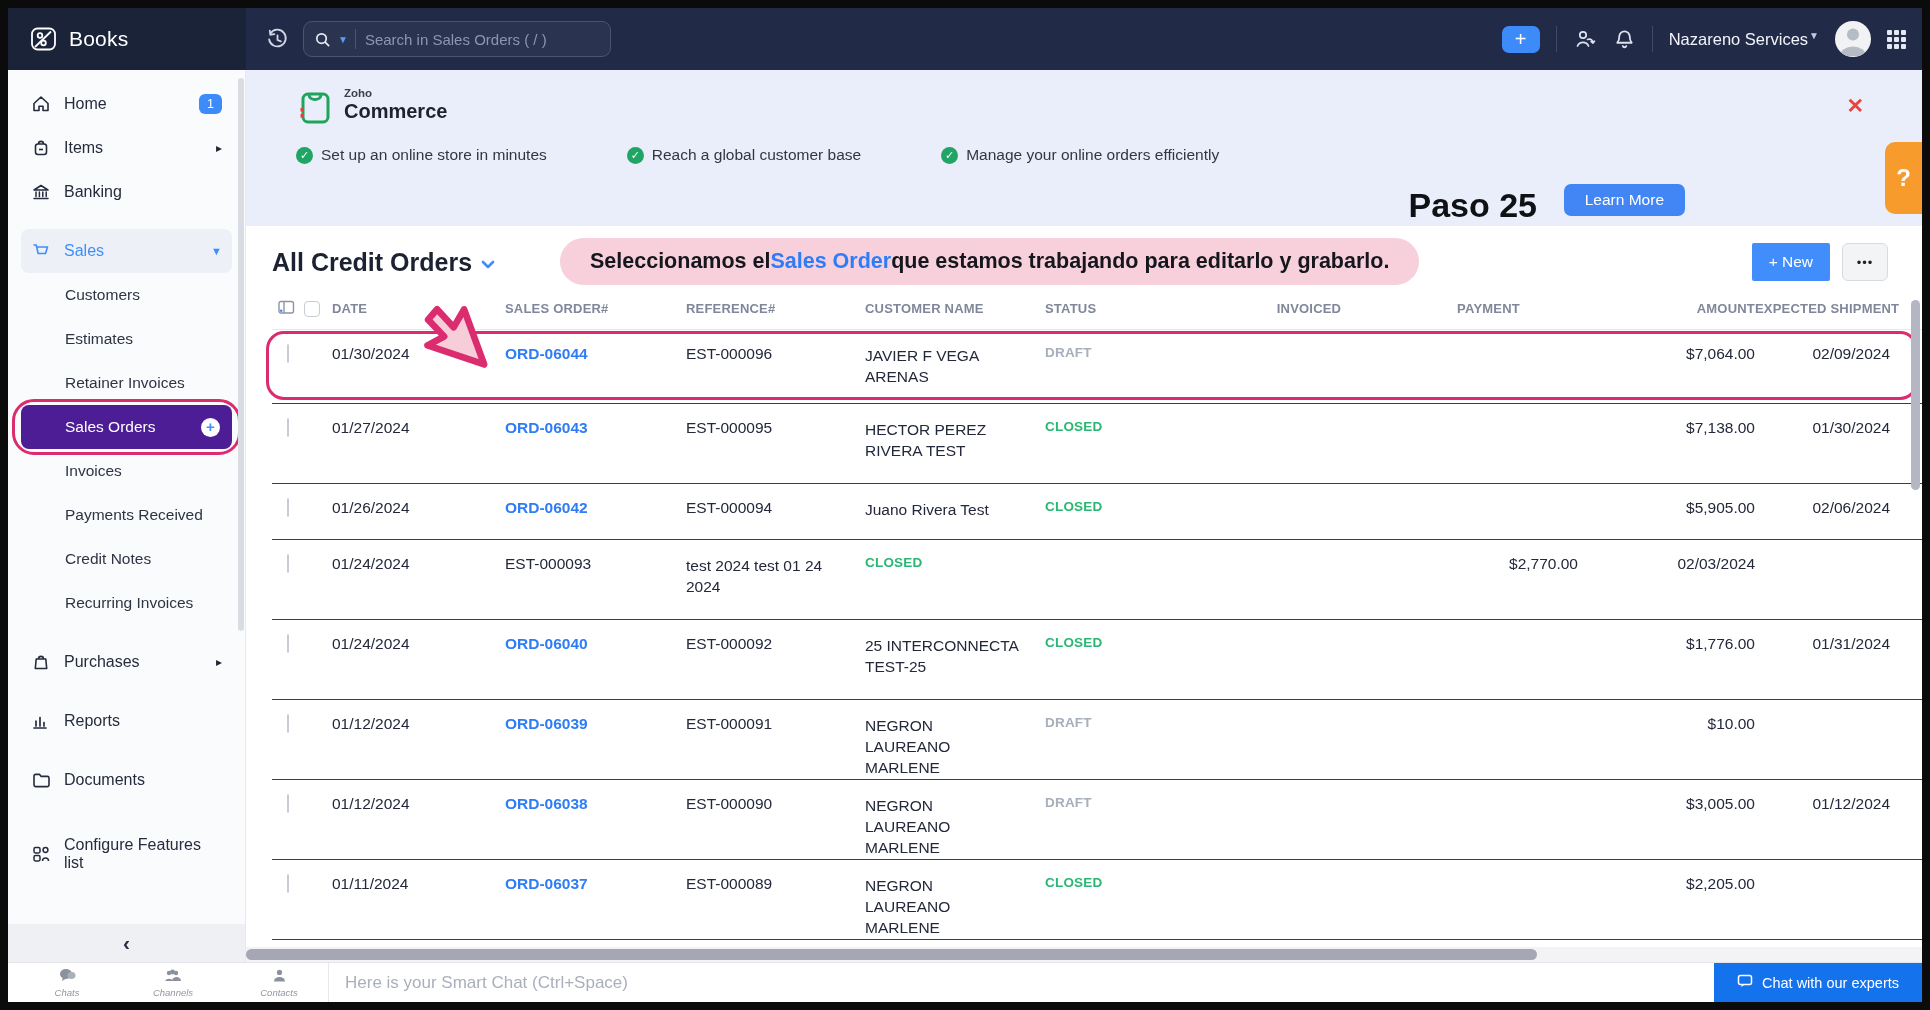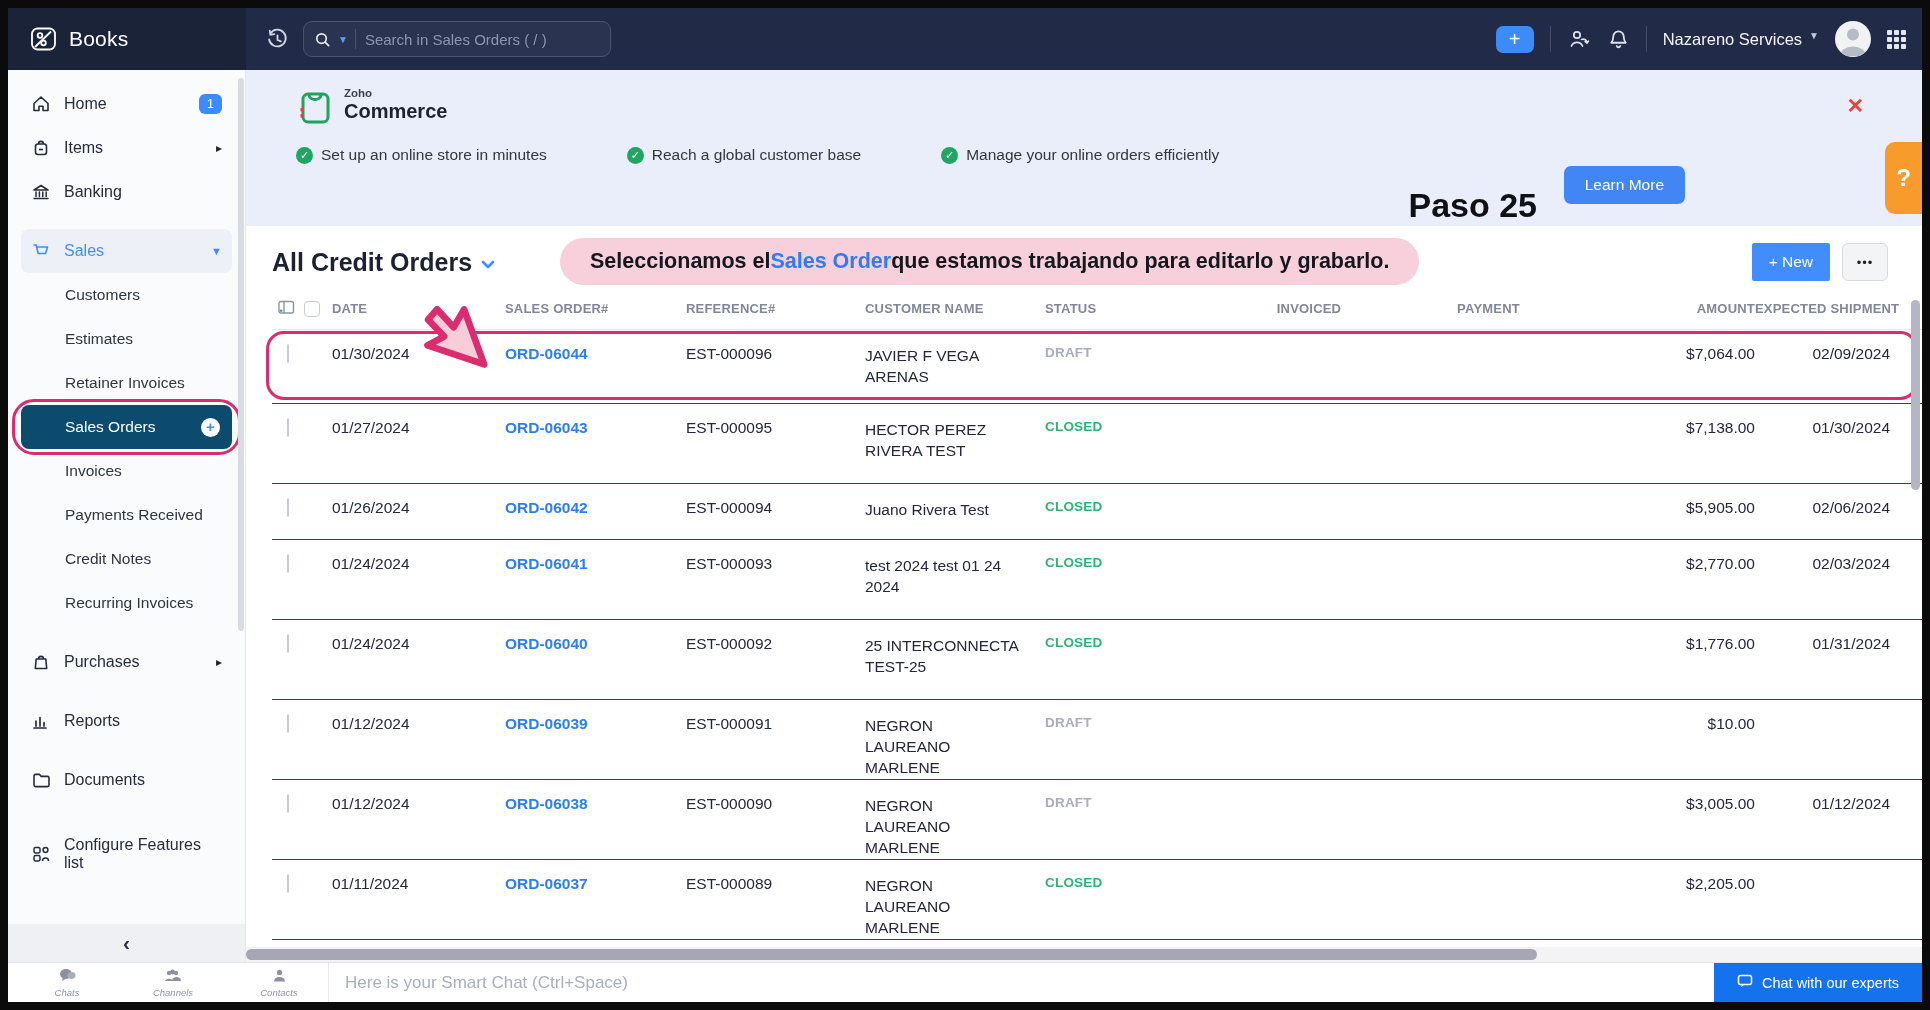--- a/index.html
+++ b/index.html
@@ -21,21 +21,21 @@
   .search-caret { color:#5b9bf8; font-size:10px; }
   .search-div { width:1px; height:20px; background:#4b5572; }
   .searchbox input { flex:1; background:transparent; border:none; outline:none; color:#cdd4e6;
                      font-size:15px; font-family:"Liberation Sans",sans-serif; }
   .searchbox input::placeholder { color:#8d96b0; }
   .topbar-right { margin-left:auto; display:flex; align-items:center; gap:16px; padding-right:16px; }
   .plus-btn { width:38px; height:27px; background:#3d8bf8; border-radius:7px; color:#fff;
               display:flex; align-items:center; justify-content:center; font-size:20px; line-height:0; }
   .tb-div { width:1px; height:26px; background:#3c466484; background:#414b68; }
   .tb-icon { color:#dde2ef; display:flex; }
-  .org { color:#f2f4f9; font-size:16.5px; display:flex; align-items:flex-start; gap:7px; }
+  .org { color:#f2f4f9; font-size:16.5px; display:flex; align-items:flex-start; gap:1px; }
   .org .caret { font-size:10px; color:#c4cbdd; }
   .avatar { width:36px; height:36px; border-radius:50%; background:#f1f2f4; overflow:hidden; }
   .grid-icon { display:grid; grid-template-columns:repeat(3,5px); grid-gap:2px; }
   .grid-icon span { width:5px; height:5px; background:#e4e8f2; border-radius:1px; }
 
   
   .bodyrow { flex:1; display:flex; min-height:0; }
 
   
   .sidebar { flex:0 0 238px; background:#fafbfd; border-right:1px solid #e7e9ee;
@@ -47,21 +47,21 @@
   .nav-item .caret-r { margin-left:auto; font-size:12px; color:#1f2433; }
   .badge { margin-left:auto; min-width:23px; height:20px; background:#3d8bf8; color:#fff;
            border-radius:6px; font-size:12.5px; display:flex; align-items:center; justify-content:center; }
   .nav-gap { height:15px; }
   .nav-item.sales { background:#edf0f6; color:#3f8efc; }
   .nav-item.sales .nicon { color:#3f8efc; }
   .nav-item.sales .caret-d { margin-left:auto; font-size:11px; color:#3f8efc; }
   .sub-item { display:flex; align-items:center; height:44px; padding-left:44px; font-size:15.5px;
               color:#2f3443; border-radius:8px; }
   .active-wrap { position:relative; }
-  .sub-item.active { background:#0c4a6e; color:#fff; }
+  .sub-item.active { background:#4c1d95; color:#fff; }
   .sub-item.active .pill-plus { margin-left:auto; margin-right:12px; width:19px; height:19px;
               border-radius:50%; background:#fff; color:#408dfb; font-size:15px; font-weight:700;
               display:flex; align-items:center; justify-content:center; line-height:0; }
   .active-wrap::after { content:""; position:absolute; inset:-6px -9px; border:3px solid #db2c6f;
               border-radius:22px; pointer-events:none; }
   .side-sb { position:absolute; right:1px; top:8px; width:6px; height:62%; background:#d9dce3; border-radius:3px; }
   .collapse { flex:0 0 38px; background:#eef0f4; display:flex; align-items:center; justify-content:center;
               color:#2c3142; font-size:21px; font-weight:700; }
 
   
@@ -70,21 +70,21 @@
   
   .banner { flex:0 0 156px; background:#e9eefa; position:relative; padding:14px 0 0 50px; }
   .zc-logo { display:flex; align-items:flex-start; gap:10px; }
   .zc-text .zc-top { font-size:11.5px; color:#3a3f49; font-weight:700; margin-top:3px; }
   .zc-text .zc-name { font-size:20px; color:#1d222e; font-weight:700; margin-top:1px; }
   .banner-headline { margin-top:16px; font-size:20px; color:#23262e; }
   .banner-bullets { margin-top:14px; display:flex; gap:80px; }
   .bullet { display:flex; align-items:center; gap:8px; font-size:15.5px; color:#32363f; }
   .check { width:17px; height:17px; border-radius:50%; background:#21a565; color:#fff; font-size:11px;
            display:flex; align-items:center; justify-content:center; flex:0 0 17px; }
-  .learn-more { position:absolute; right:237px; top:96px; height:38px; padding:0 21px; background:#4286f5;
+  .learn-more { position:absolute; right:237px; top:114px; height:32px; padding:0 21px; background:#4286f5;
                 color:#fff; border:none; border-radius:7px; font-size:15.5px;
                 font-family:"Liberation Sans",sans-serif; }
   .paso { position:absolute; right:385px; top:116px; font-size:34px; font-weight:800; color:#101114; }
   .banner-close { position:absolute; right:58px; top:24px; color:#e8443b; font-size:21px; font-weight:700; }
   .help-tab { position:absolute; right:0; top:72px; width:37px; height:72px; background:#f89b2d;
               border-radius:10px 0 0 10px; color:#fff; font-size:24px; font-weight:700;
               display:flex; align-items:center; justify-content:center; z-index:6; }
 
   
   .content { flex:1; position:relative; padding-left:26px; min-height:0; overflow:hidden; }
@@ -471,21 +471,20 @@
           <span class="status closed">CLOSED</span>
           <span><span class="dot on"></span></span>
           <span><span class="dot off"></span></span>
           <span class="c-right">$5,905.00</span>
           <span class="c-right">02/06/2024</span>
         </div>
 
         <div class="grid-cols trow h80">
           <span><span class="cb"></span></span>
           <span>01/24/2024</span>
-          <span><a href="#" class="order-link">ORD-06041</a></span>
           <span>EST-000093</span>
           <span class="cust">test 2024 test 01 24 2024</span>
           <span class="status closed">CLOSED</span>
           <span><span class="dot on"></span></span>
           <span><span class="dot off"></span></span>
           <span class="c-right">$2,770.00</span>
           <span class="c-right">02/03/2024</span>
         </div>
 
         <div class="grid-cols trow h80">

